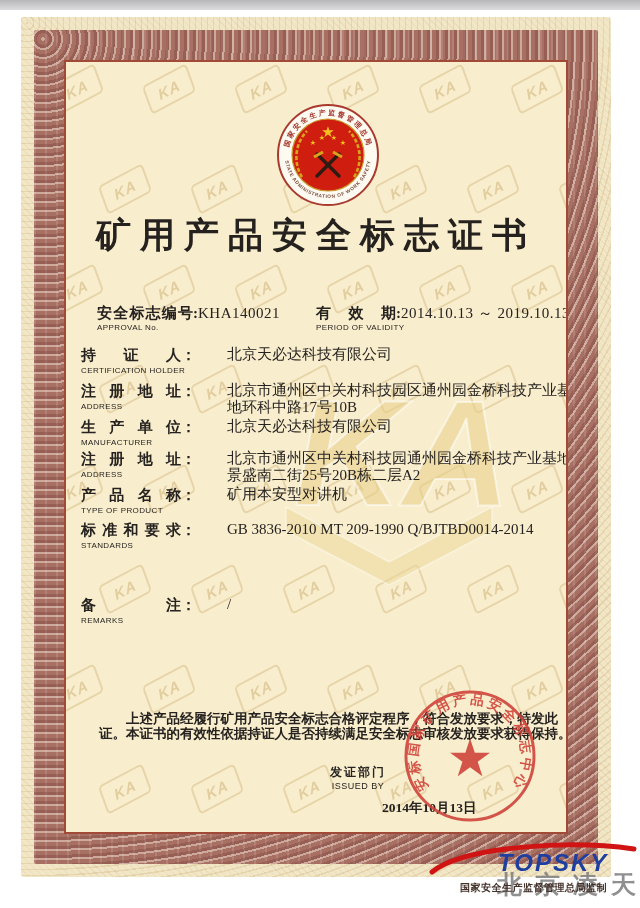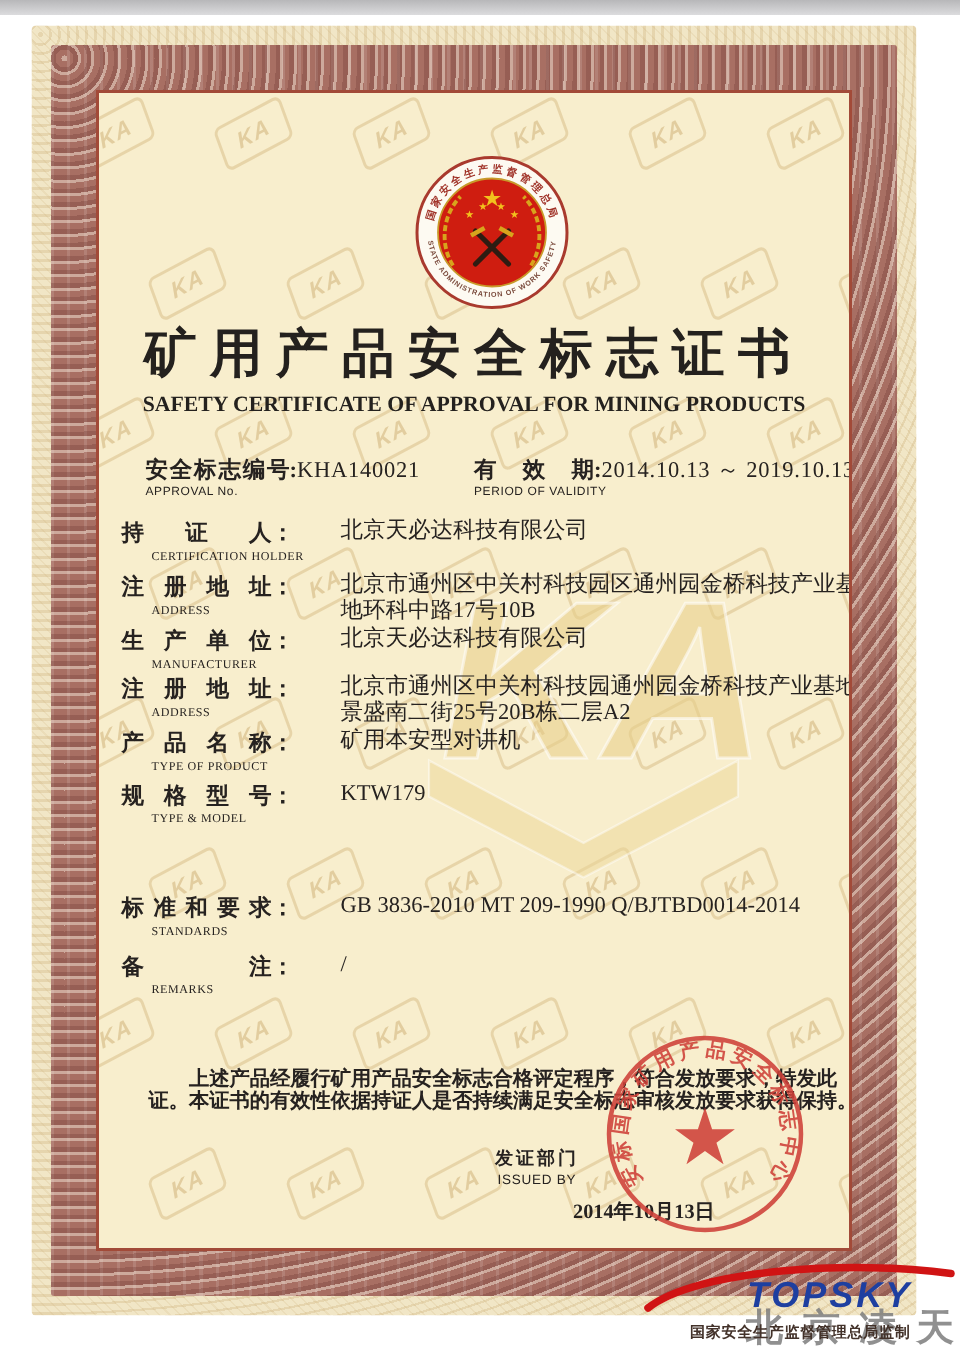--- a/index.html
+++ b/index.html
@@ -42,21 +42,21 @@
   
   .fields{position:absolute;inset:0;z-index:1;}
   .field{position:absolute;left:15px;width:480px;}
   .field:nth-child(1){top:284px;} .field:nth-child(2){top:320px;}
   .field:nth-child(3){top:356px;} .field:nth-child(4){top:388px;}
   .field:nth-child(5){top:424px;} .field:nth-child(6){top:459px;}
   .field:nth-child(7){top:534px;} .field:nth-child(8){top:573px;}
   .field:nth-child(9){top:608px;}
   .lab{font-size:15px;font-weight:bold;white-space:nowrap;}
   .lab .jcn{display:inline-block;width:100px;text-align:justify;text-align-last:justify;}
-  .f-en{position:absolute;left:0;top:20px;font-size:8px;letter-spacing:.4px;font-family:Liberation Serif, serif;white-space:nowrap;margin-left:20px;}
+  .f-en{position:absolute;left:0;top:20px;font-size:8px;letter-spacing:.4px;font-family:Liberation Sans, sans-serif;white-space:nowrap;}
   .f-val{position:absolute;left:146px;top:0;width:358px;font-size:15px;line-height:17px;font-weight:500;}
   
   .declaration{position:absolute;left:33px;top:649px;width:478px;z-index:1;
         font-size:13.5px;line-height:15px;font-weight:600;text-indent:2em;}
   .issued{position:absolute;left:232px;top:702px;width:120px;text-align:center;z-index:1;}
   .issued-cn{font-size:12px;font-weight:bold;letter-spacing:2px;}
   .issued-en{font-size:9px;letter-spacing:.5px;font-family:"Liberation Sans","DejaVu Sans",sans-serif;}
   .issue-date{position:absolute;left:316px;top:737px;font-size:13.5px;font-weight:600;z-index:1;}
   .stamp{position:absolute;left:334px;top:624px;z-index:5;opacity:.88;}
   
@@ -156,21 +156,20 @@
             </g>
             <text font-size="7" font-weight="bold" fill="#a03228" letter-spacing="2.2">
               <textPath href="#arcTop" startOffset="50%" text-anchor="middle">国家安全生产监督管理总局</textPath>
             </text>
             <text font-size="4.8" font-weight="bold" fill="#7a4a3c" letter-spacing="0.6" font-family="Liberation Sans, DejaVu Sans, sans-serif">
               <textPath href="#arcBot" startOffset="50%" text-anchor="middle">STATE ADMINISTRATION OF WORK SAFETY</textPath>
             </text>
           </svg>
 
           <div class="title">矿用产品安全标志证书</div>
-          <div class="subtitle">SAFETY CERTIFICATE OF APPROVAL FOR MINING PRODUCTS</div>
 
           <div class="approval-row">
             <div class="ap-group ap-l">
               <span class="ap-cn"><span class="jcn">安全标志编号</span><span>:</span></span><span class="ap-val">KHA140021</span>
               <span class="ap-en">APPROVAL No.</span>
             </div>
             <div class="ap-group ap-r">
               <span class="ap-cn"><span class="jcn">有效期</span><span>:</span></span><span class="ap-val">2014.10.13 ～ 2019.10.13</span>
               <span class="ap-en">PERIOD OF VALIDITY</span>
             </div>
@@ -194,25 +193,20 @@
             </div>
             <div class="field">
               <span class="lab"><span class="jcn">注册地址</span><span>：</span></span>
               <span class="f-en">ADDRESS</span>
               <span class="f-val">北京市通州区中关村科技园通州园金桥科技产业基地景盛南二街25号20B栋二层A2</span>
             </div>
             <div class="field">
               <span class="lab"><span class="jcn">产品名称</span><span>：</span></span>
               <span class="f-en">TYPE OF PRODUCT</span>
               <span class="f-val">矿用本安型对讲机</span>
-            </div>
-            <div class="field">
-              <span class="lab"><span class="jcn">规格型号</span><span>：</span></span>
-              <span class="f-en">TYPE &amp; MODEL</span>
-              <span class="f-val">KTW179</span>
             </div>
             <div class="field">
               <span class="lab"><span class="jcn">标准和要求</span><span>：</span></span>
               <span class="f-en">STANDARDS</span>
               <span class="f-val">GB 3836-2010 MT 209-1990 Q/BJTBD0014-2014</span>
             </div>
             <div class="field">
               <span class="lab"><span class="jcn">备注</span><span>：</span></span>
               <span class="f-en">REMARKS</span>
               <span class="f-val">/</span>

